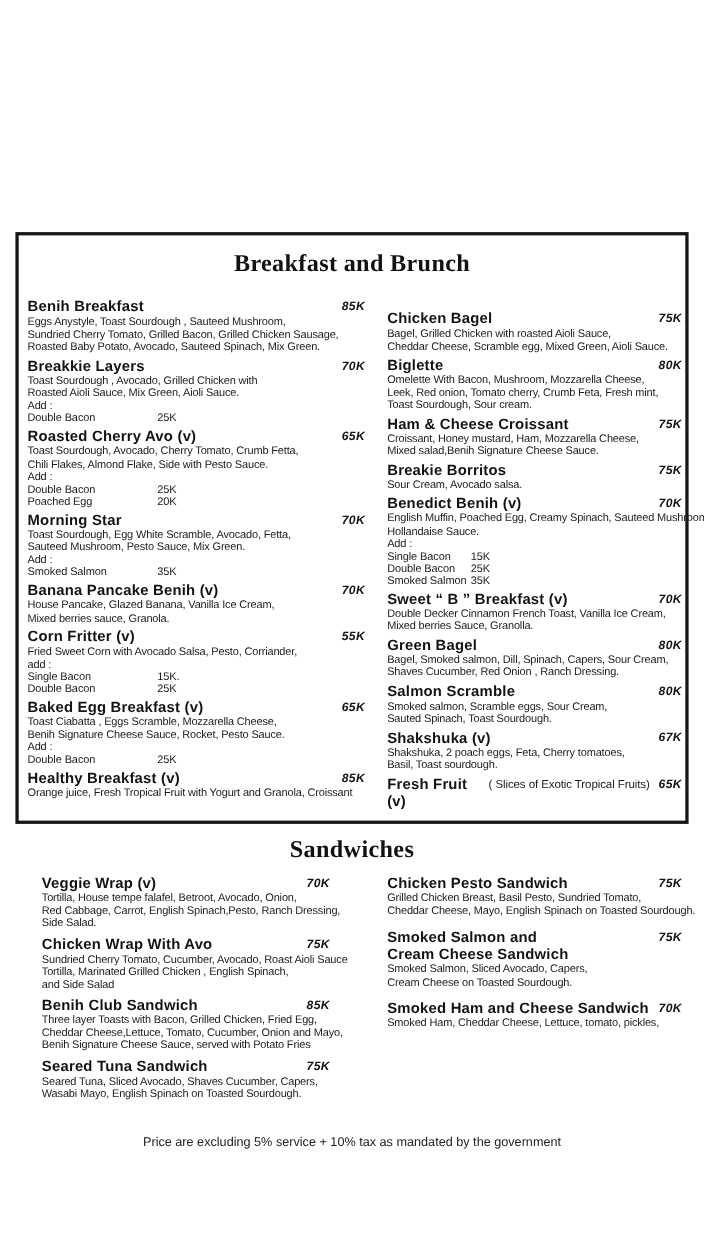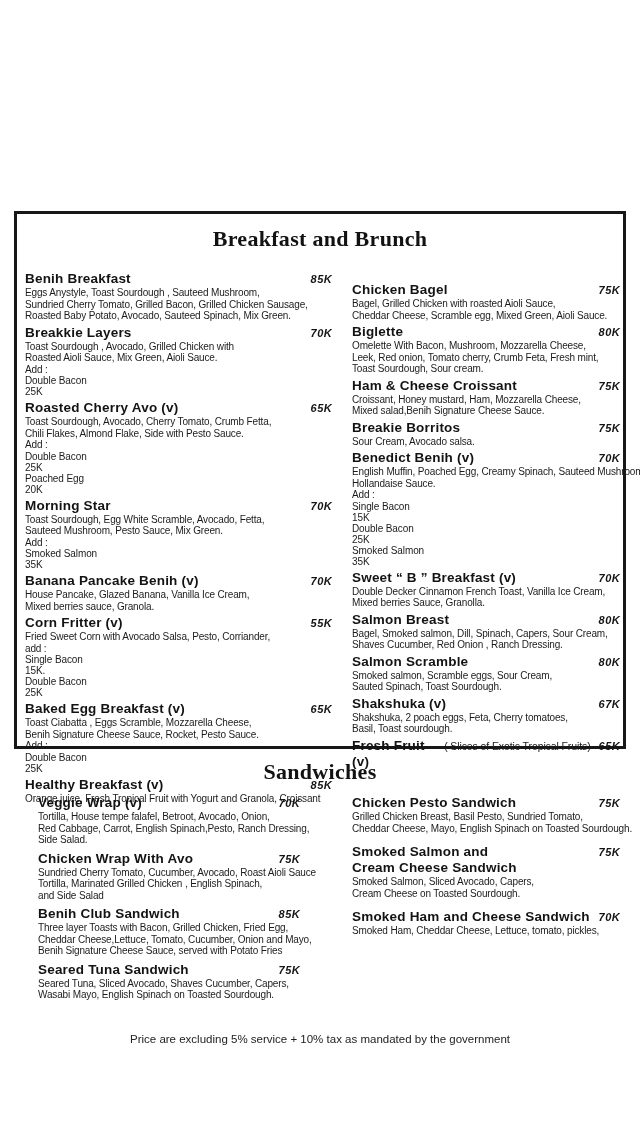--- a/index.html
+++ b/index.html
@@ -19,21 +19,21 @@
   .sw-right{width:268px;flex:0 0 auto;}
   .item{margin-bottom:3px;}
   .sw-left .item{margin-bottom:5px;}
   .sw-right .item{margin-bottom:10px;}
   .item-head{display:flex;justify-content:space-between;align-items:flex-start;line-height:16px;}
   .item-left{display:flex;align-items:flex-start;gap:4px;min-width:0;}
   .item-name{font-weight:bold;font-size:13.5px;letter-spacing:.2px;white-space:pre-line;}
   .inline-desc{font-size:10.5px;font-weight:normal;letter-spacing:-.1px;white-space:nowrap;color:#1a1a1a;}
   .item-price{font-weight:bold;font-size:11px;letter-spacing:.4px;margin-left:8px;white-space:nowrap;font-style:italic;}
   .desc-line{font-size:10px;line-height:11.5px;letter-spacing:-.15px;white-space:nowrap;color:#1b1b1b;}
-  .addon-row{display:flex;font-size:10px;line-height:11px;letter-spacing:-.1px;color:#1b1b1b;flex-direction:column;}
+  .addon-row{display:flex;font-size:10px;line-height:11px;letter-spacing:-.1px;color:#1b1b1b;}
   .col-bl .addon-name,.sw-left .addon-name{width:118px;flex:0 0 auto;}
   .col-br .addon-name{width:76px;flex:0 0 auto;}
   .footer{position:absolute;top:1033px;left:0;right:0;text-align:center;
           font-size:11.5px;letter-spacing:0;color:#222;}
 </style>
 </head>
 <body>
 
 <div class="page">
 
@@ -224,21 +224,21 @@
                 <span class="item-name">Sweet “ B ” Breakfast (v)</span>
               </span>
               <span class="item-price">70K</span>
             </div>
             <div class="desc-line">Double Decker Cinnamon French Toast, Vanilla Ice Cream,</div>
             <div class="desc-line">Mixed berries Sauce, Granolla.</div>
           </div>
           <div class="item">
             <div class="item-head">
               <span class="item-left">
-                <span class="item-name">Salmon Breast</span>
+                <span class="item-name">Green Bagel</span>
               </span>
               <span class="item-price">80K</span>
             </div>
             <div class="desc-line">Bagel, Smoked salmon, Dill, Spinach, Capers, Sour Cream,</div>
             <div class="desc-line">Shaves Cucumber,  Red Onion , Ranch Dressing.</div>
           </div>
           <div class="item">
             <div class="item-head">
               <span class="item-left">
                 <span class="item-name">Salmon Scramble</span>

